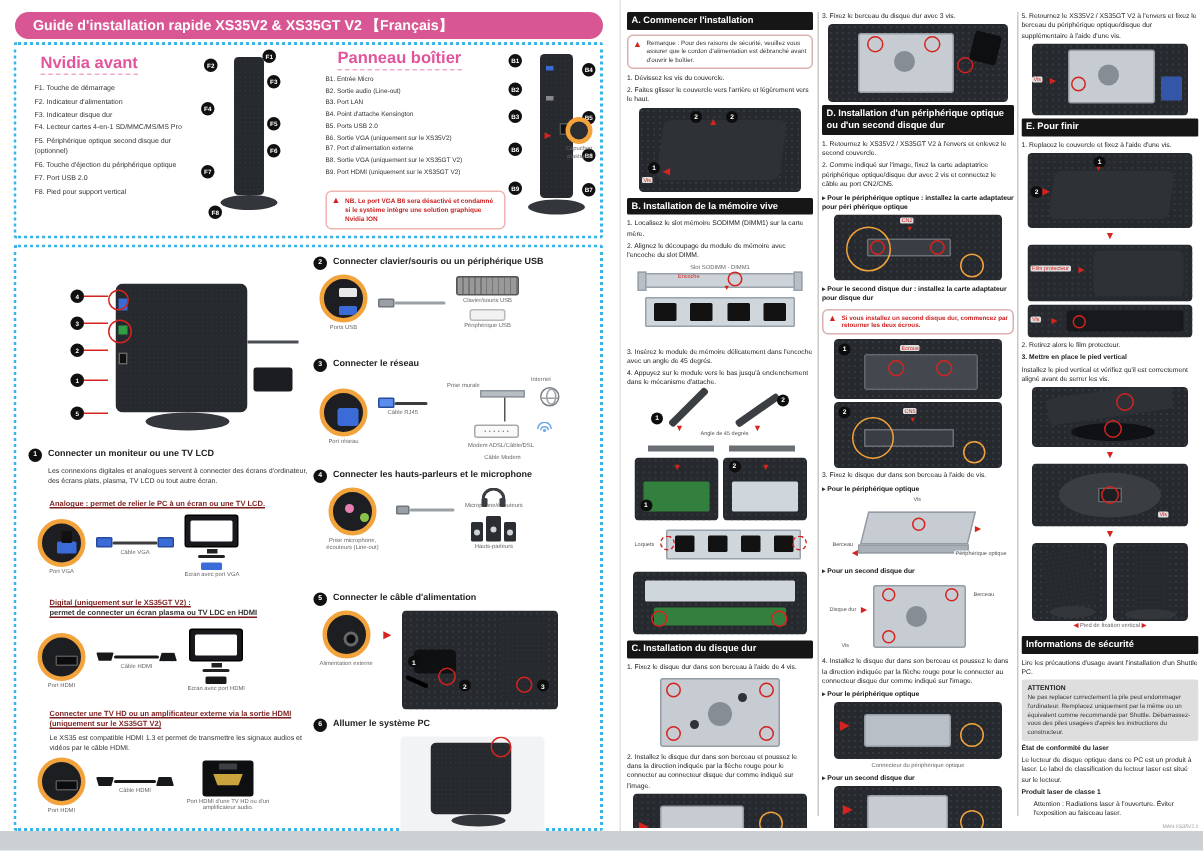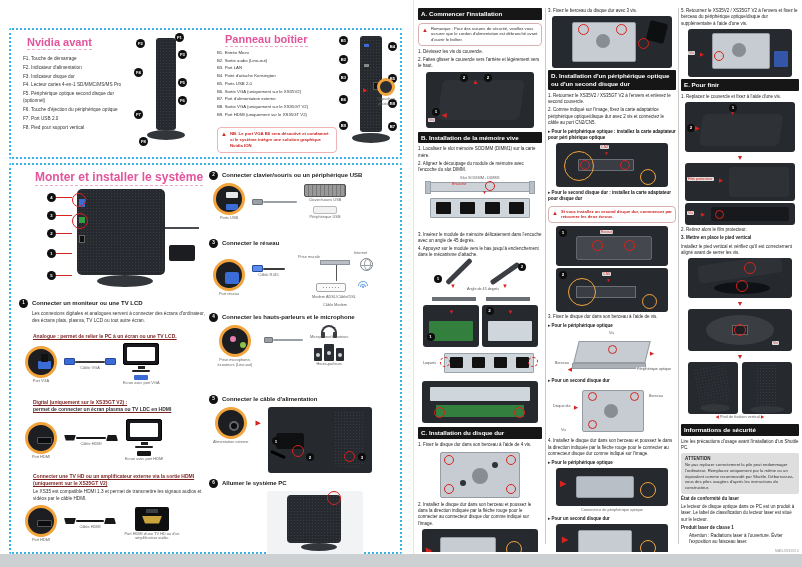--- a/index.html
+++ b/index.html
@@ -91,20 +91,21 @@
   .dtri{color:#d6231f;font-size:7px;text-align:center;line-height:1;margin:2px 0}
   .graybox{background:#dedede;border-radius:2px;padding:3px 4px;margin:2px 0}
   .doccode{font-size:3.4px;color:#999;text-align:right;margin-top:3px}
 </style>
 </head>
 <body>
 
 <div class="page">
   <div class="fold"></div>
 
+  <div class="titlebar">Guide d'installation rapide XS35V2 &amp; XS35GT V2 【Français】</div>
 
   <div class="dotbox" id="box1" style="left:9px;top:28px;width:393px;height:131px">
     <div class="abs pinkh" style="left:16px;top:6px;font-size:11px">Nvidia avant</div>
     <ul class="abs plist" style="left:12px;top:26px;width:102px">
         <li>F1. Touche de démarrage</li>
         <li>F2. Indicateur d'alimentation</li>
         <li>F3. Indicateur disque dur</li>
         <li>F4. Lecteur cartes 4-en-1 SD/MMC/MS/MS Pro</li>
         <li>F5. Périphérique optique second disque dur (optionnel)</li>
         <li>F6. Touche d'éjection du périphérique optique</li>
@@ -161,21 +162,20 @@
         </div>
     </div>
     <span class="abs" style="left:352px;top:56px;color:#d6231f;font-size:6px">▶</span>
     <div class="abs" style="left:360px;top:48px;width:30px">
       <div style="width:18px;height:18px;border:3px solid #f2a33c;border-radius:50%;background:#2a2d31;margin:0 auto"></div>
       <div class="cap" style="margin-top:1px">Capuchon plastique</div>
     </div>
   </div>
 
   <div class="dotbox" id="box2" style="left:9px;top:163px;width:393px;height:391px">
-    <div class="abs pinkh" style="left:24px;top:5px;font-size:12px">Monter et installer le système</div>
 
     <div class="abs" style="left:8px;top:22px;width:188px;height:365px">
       <div class="abs" style="left:0;top:0;width:188px;height:108px">
         <div class="tower" style="left:58px;top:2px;width:88px;height:86px;border-radius:5px"></div>
         <div style="position:absolute;left:60px;top:12px;width:6px;height:8px;background:#3a6bd6"></div>
         <div style="position:absolute;left:60px;top:30px;width:6px;height:6px;background:#2f9e44"></div>
         <div style="position:absolute;left:60px;top:48px;width:6px;height:8px;background:#111;border:1px solid #666"></div>
         <div class="ring" style="left:53px;top:26px;width:16px;height:16px"></div>
         <div class="ring" style="left:53px;top:6px;width:14px;height:14px"></div>
         <div style="position:absolute;left:146px;top:40px;width:34px;height:2px;background:#4a4d52"></div>

